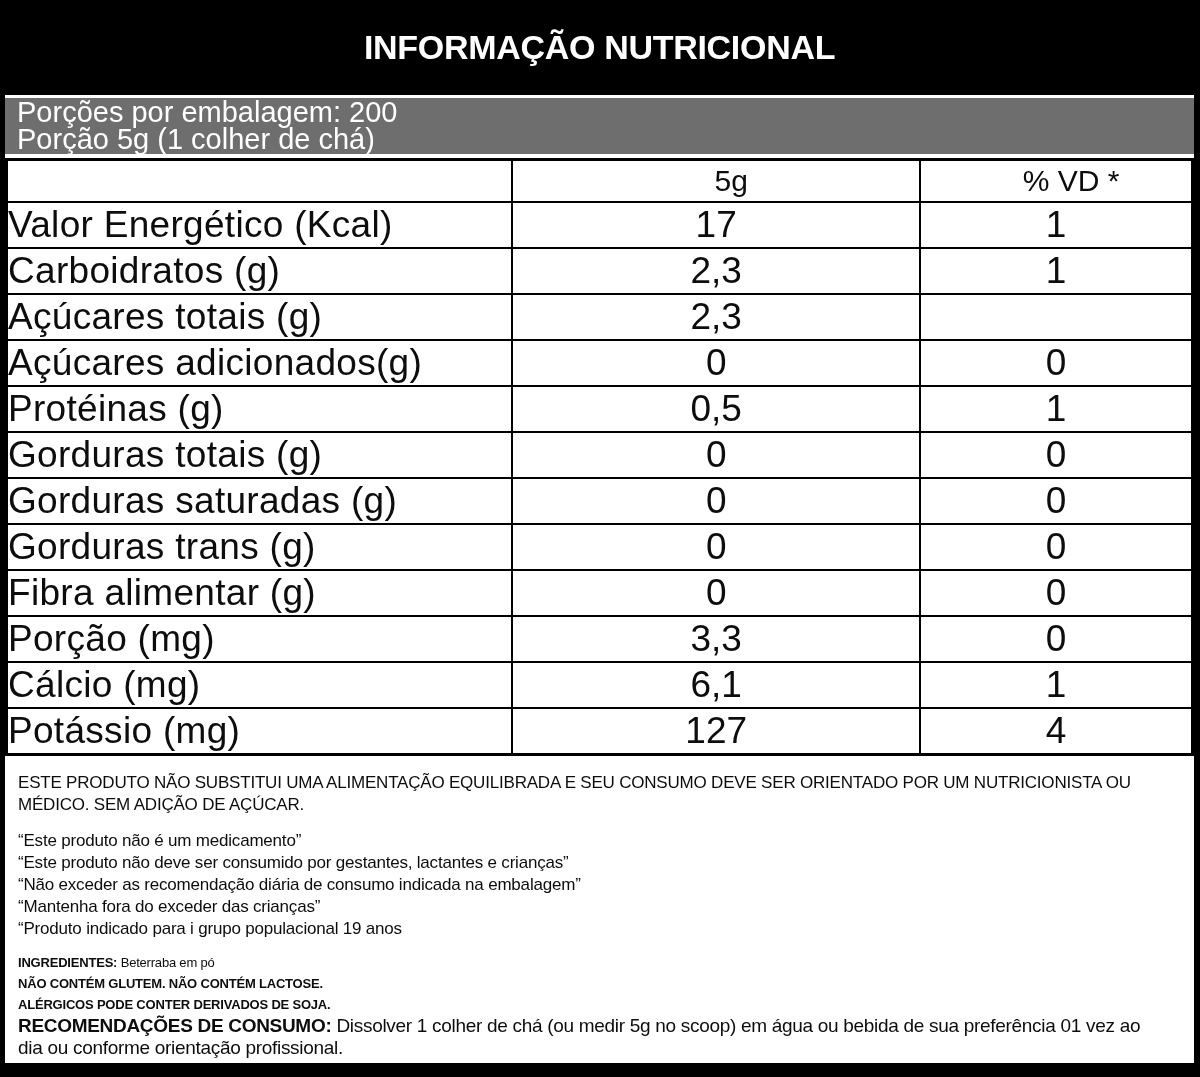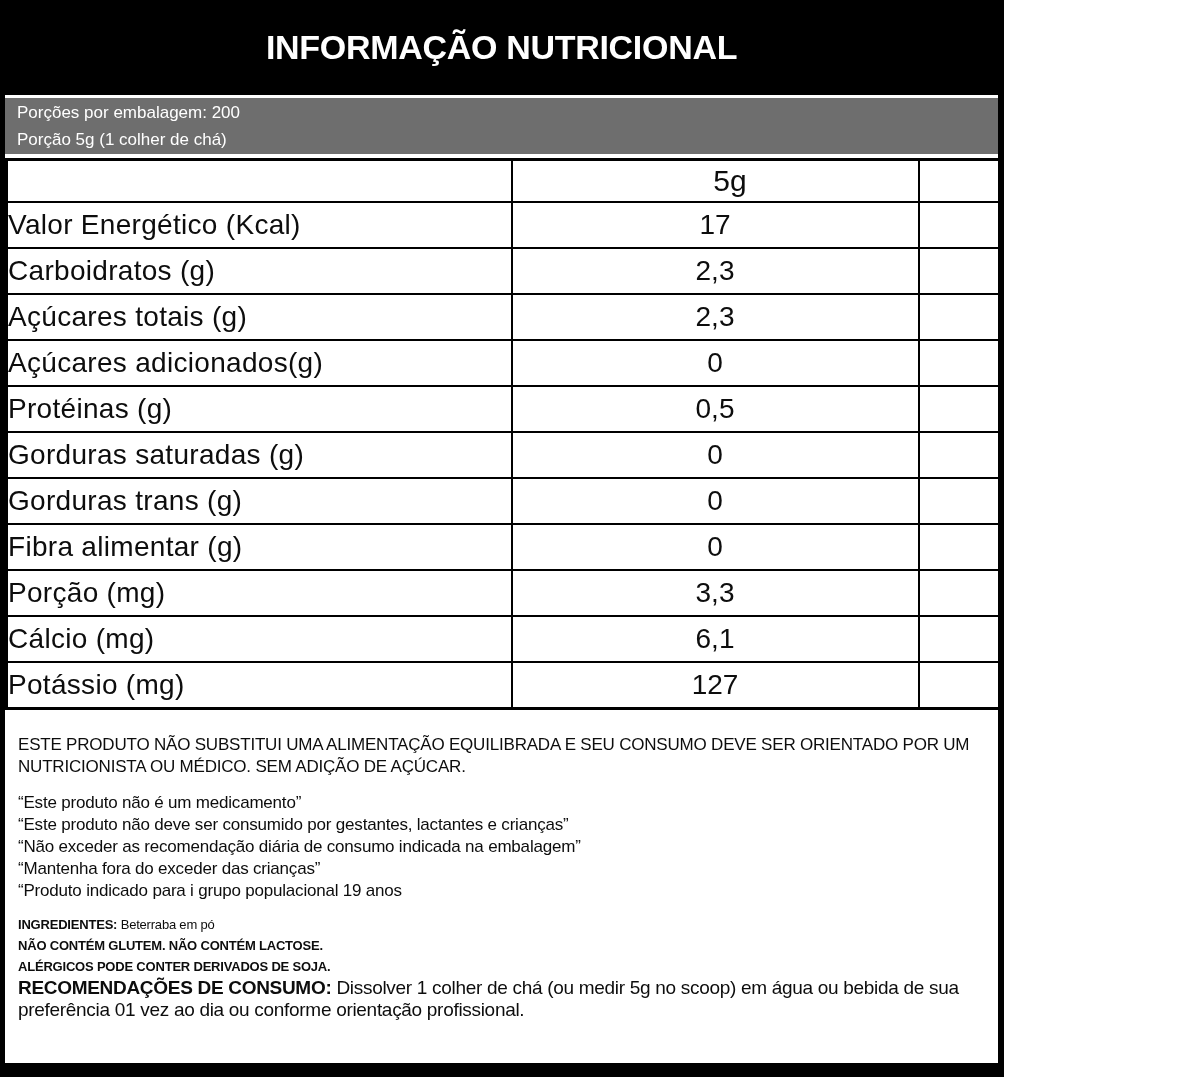--- a/index.html
+++ b/index.html
@@ -1,60 +1,60 @@
 <!DOCTYPE html>
 <html><head>
 <meta charset="utf-8">
 <style>
   html,body{margin:0;padding:0;background:#ffffff;}
   body{font-family:"Liberation Sans", sans-serif;color:#0d0d0d;}
   .sheet{
     position:relative;
-    width:1004px;height:1077px;
+    width:1200px;height:1077px;
     box-sizing:border-box;
     background:#ffffff;
     border-left:5px solid #000;
     border-right:6px solid #000;
     overflow:hidden;
   }
   .title-band{
     height:95px;background:#000000;
     display:flex;align-items:center;justify-content:center;
   }
   .title-band h1{
     margin:0;color:#ffffff;
     font-size:34px;font-weight:bold;letter-spacing:-0.3px;
   }
   .serving-bar{
     margin-top:3px;height:56px;
     background:#6e6e6e;color:#ffffff;
     display:flex;flex-direction:column;justify-content:center;
     padding-left:12px;
-    font-size:17px;line-height:27px;
+    font-size:29px;line-height:27px;
   }
   table.nutrition{
     margin-top:4px;
     width:100%;
     border-collapse:collapse;
     table-layout:fixed;
     border:3px solid #000;
   }
   table.nutrition th, table.nutrition td{
     border:2px solid #000;
     font-weight:normal;
-    font-size:28px;
+    font-size:37px;
     padding:0;
     vertical-align:middle;
   }
   col.c1{width:505px;} col.c2{width:407px;} col.c3{width:272px;}
   table.nutrition thead th{height:40px;text-align:center;font-size:30px;padding-left:30px;}
   table.nutrition tbody td{height:44px;}
   td.label-cell{text-align:left;padding-left:14px;letter-spacing:0.3px;}
   td.value-cell{text-align:center;border-radius:21px;}
-  .footnotes{padding:24px 18px 0 13px;}
+  .footnotes{padding:16px 18px 0 13px;}
   .footnotes p{margin:0;}
   .disclaimer{
     font-size:17px;line-height:22px;letter-spacing:-0.2px;
     max-width:1140px;
   }
   .warnings{margin-top:14px;}
   .warning-line{font-size:17px;line-height:22px;letter-spacing:-0.2px;}
   .ingredients{margin-top:12px;}
   .ingredients p{font-size:13px;line-height:21px;letter-spacing:-0.2px;}
   .bold-line{font-weight:bold;}
@@ -115,20 +115,25 @@
           <td class="label-cell">Açúcares adicionados(g)</td>
           <td class="value-cell">0</td>
           <td class="value-cell">0</td>
         </tr>
         <tr>
           <td class="label-cell">Protéinas (g)</td>
           <td class="value-cell">0,5</td>
           <td class="value-cell">1</td>
         </tr>
         <tr>
+          <td class="label-cell">Gorduras totais (g)</td>
+          <td class="value-cell">0</td>
+          <td class="value-cell">0</td>
+        </tr>
+        <tr>
           <td class="label-cell">Gorduras saturadas (g)</td>
           <td class="value-cell">0</td>
           <td class="value-cell">0</td>
         </tr>
         <tr>
           <td class="label-cell">Gorduras trans (g)</td>
           <td class="value-cell">0</td>
           <td class="value-cell">0</td>
         </tr>
         <tr>

